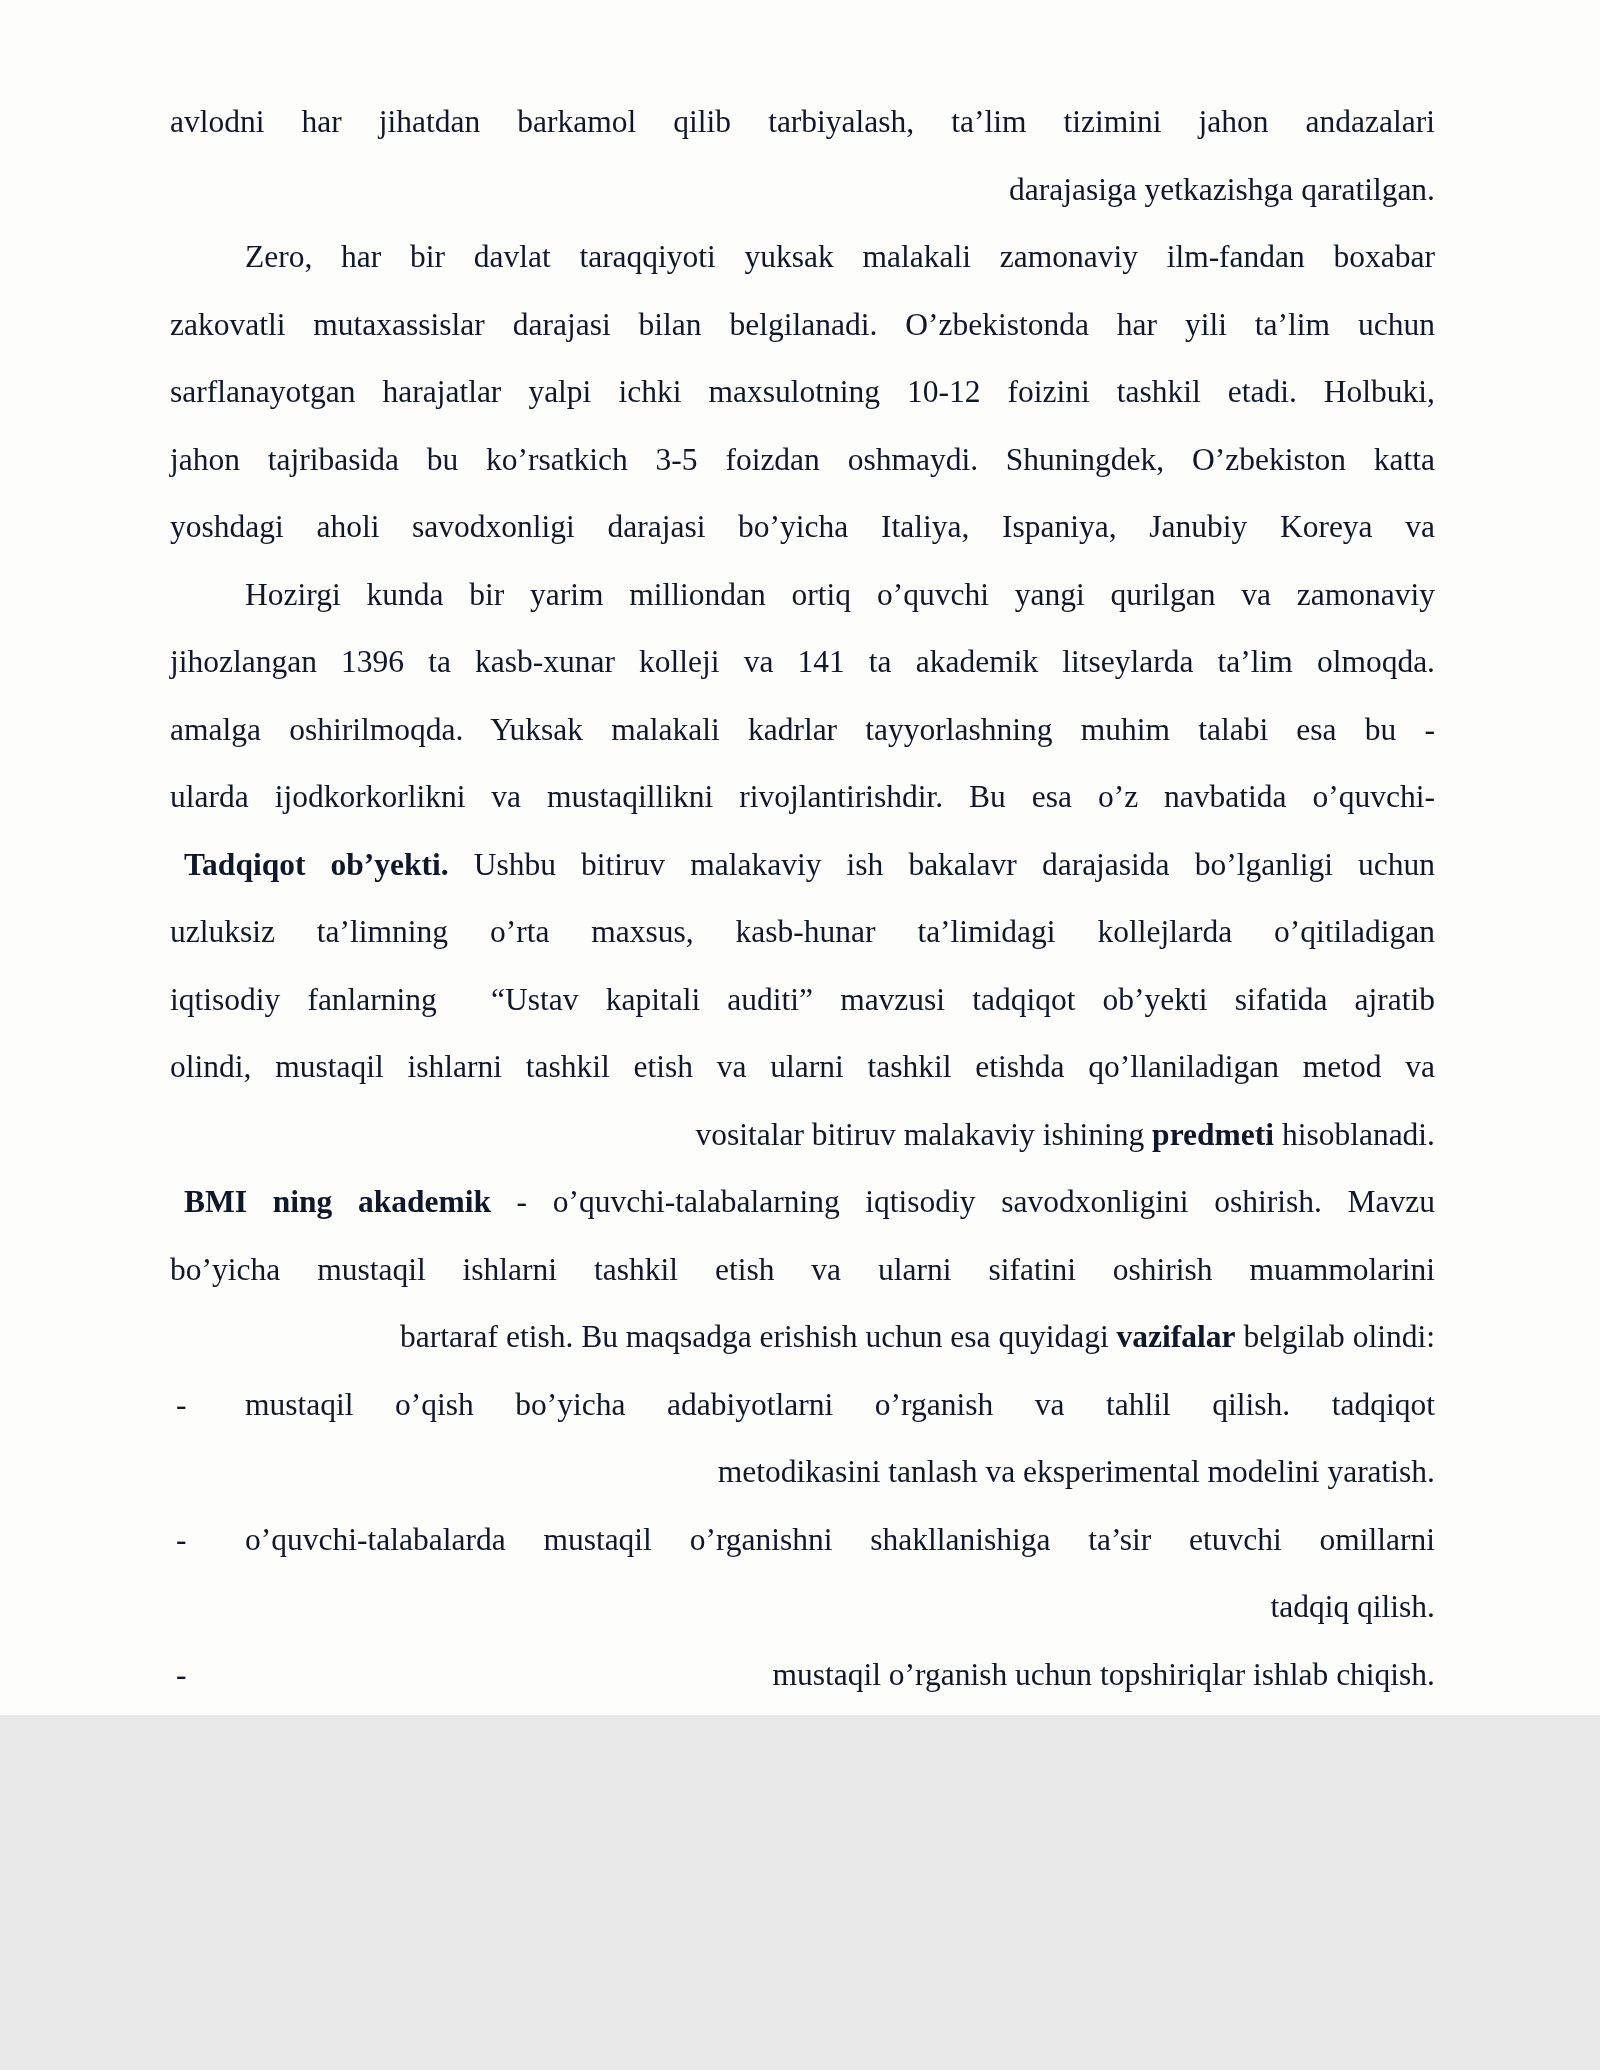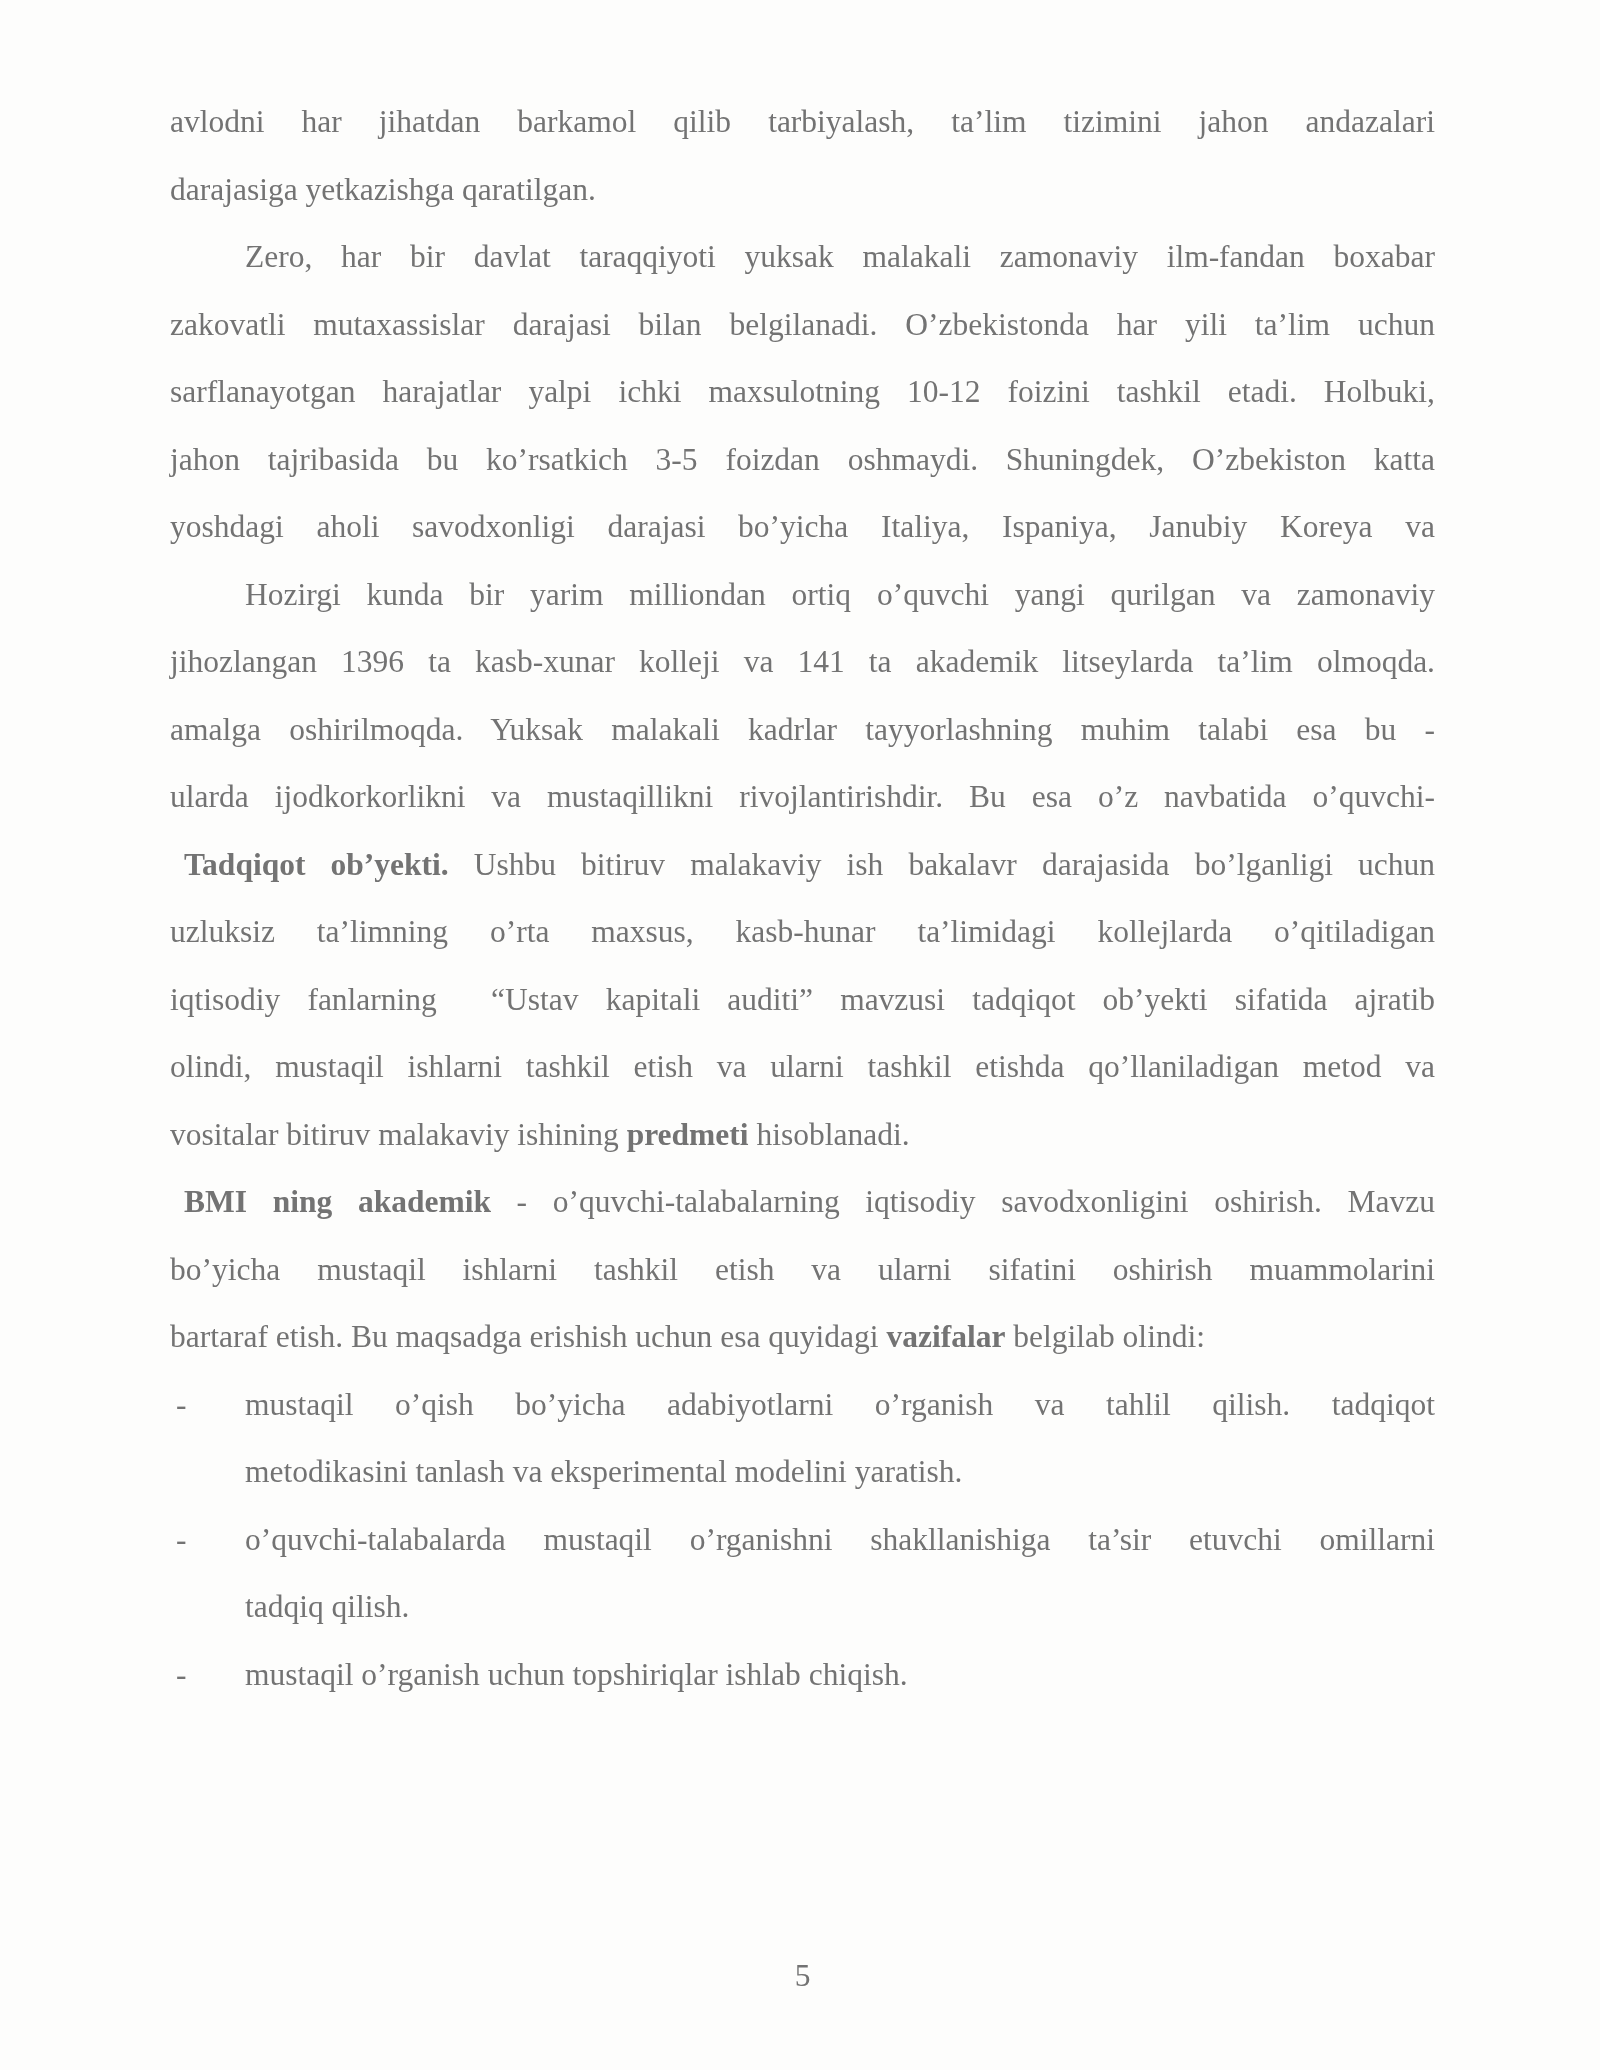--- a/index.html
+++ b/index.html
@@ -3,37 +3,37 @@
 <meta charset="utf-8">
 <style>
   html, body {
     margin: 0;
     padding: 0;
     background: #e8e8e8;
   }
   .page {
     position: relative;
     width: 1600px;
-    height: 2070px;
+    height: 1715px;
     background: #fdfdfc;
     overflow: hidden;
     font-family: "Liberation Serif", "DejaVu Serif", serif;
-    color: #737373;
+    color: #0f172a;
   }
   .text-block {
     position: absolute;
     left: 170px;
     top: 88px;
     width: 1265px;
     font-size: 31.5px;
     line-height: 67.5px;
   }
   .line {
     white-space: normal;
-    text-align: left;
+    text-align: right;
   }
   .line.j {
     text-align: justify;
     text-align-last: justify;
   }
   .line.indent { text-indent: 75px; font-family: Liberation Serif, serif; }
   .line.lead   { text-indent: 14px; }
   .line.bullet {
     position: relative;
     padding-left: 75px;

